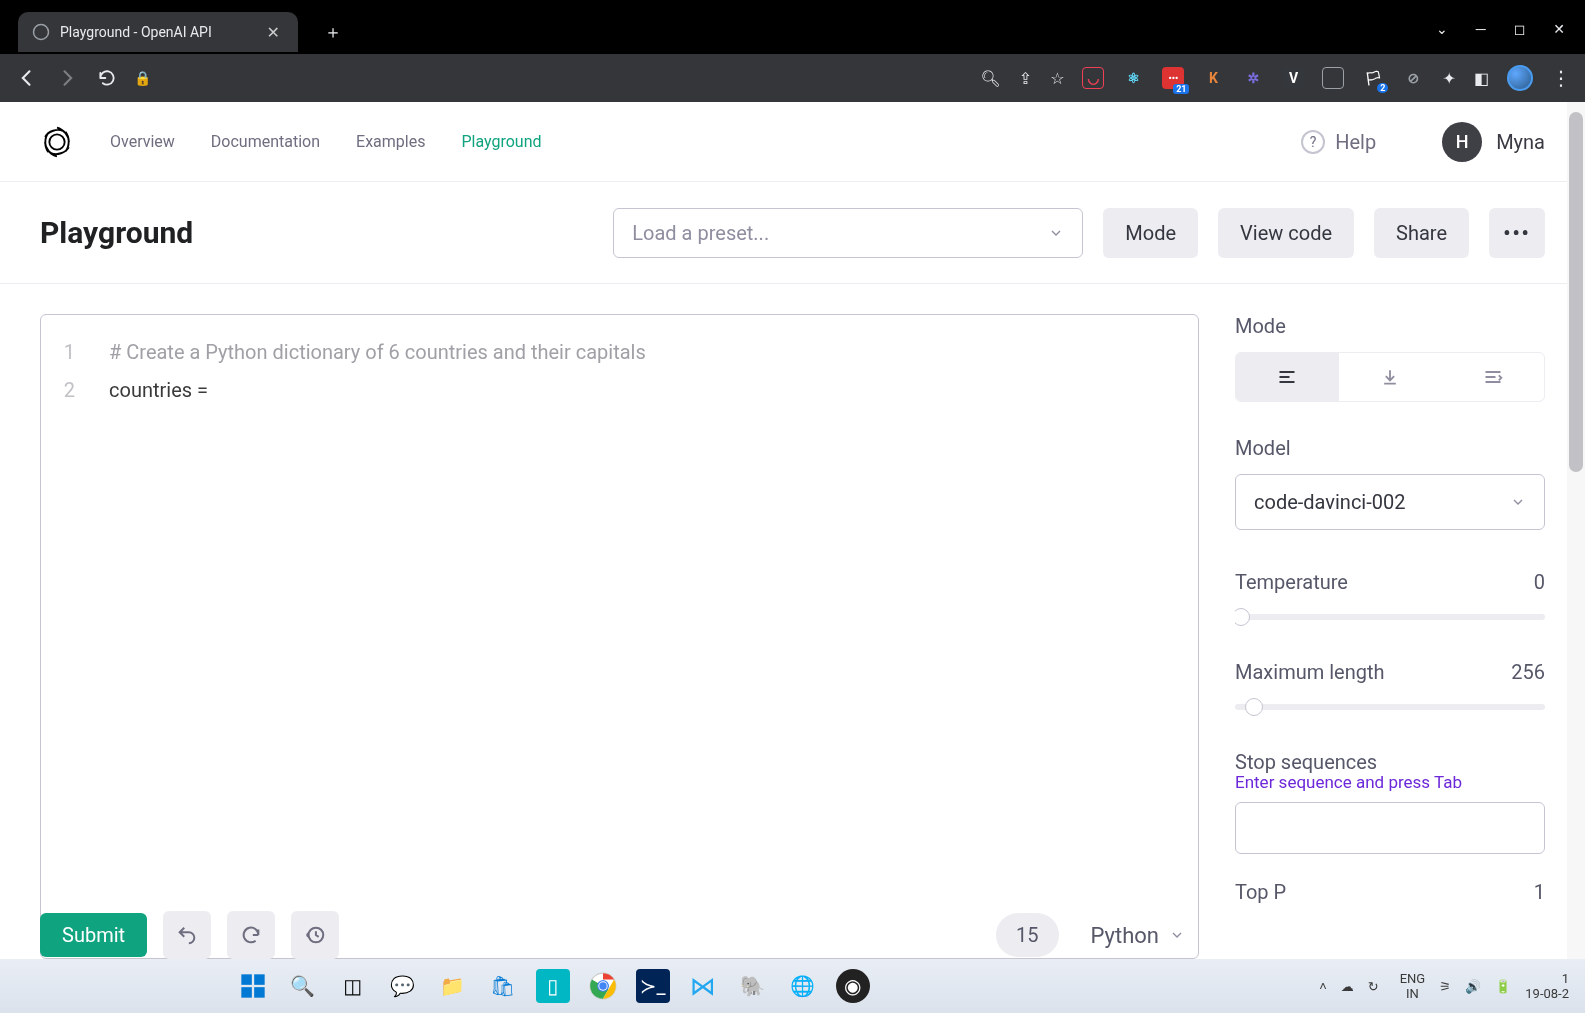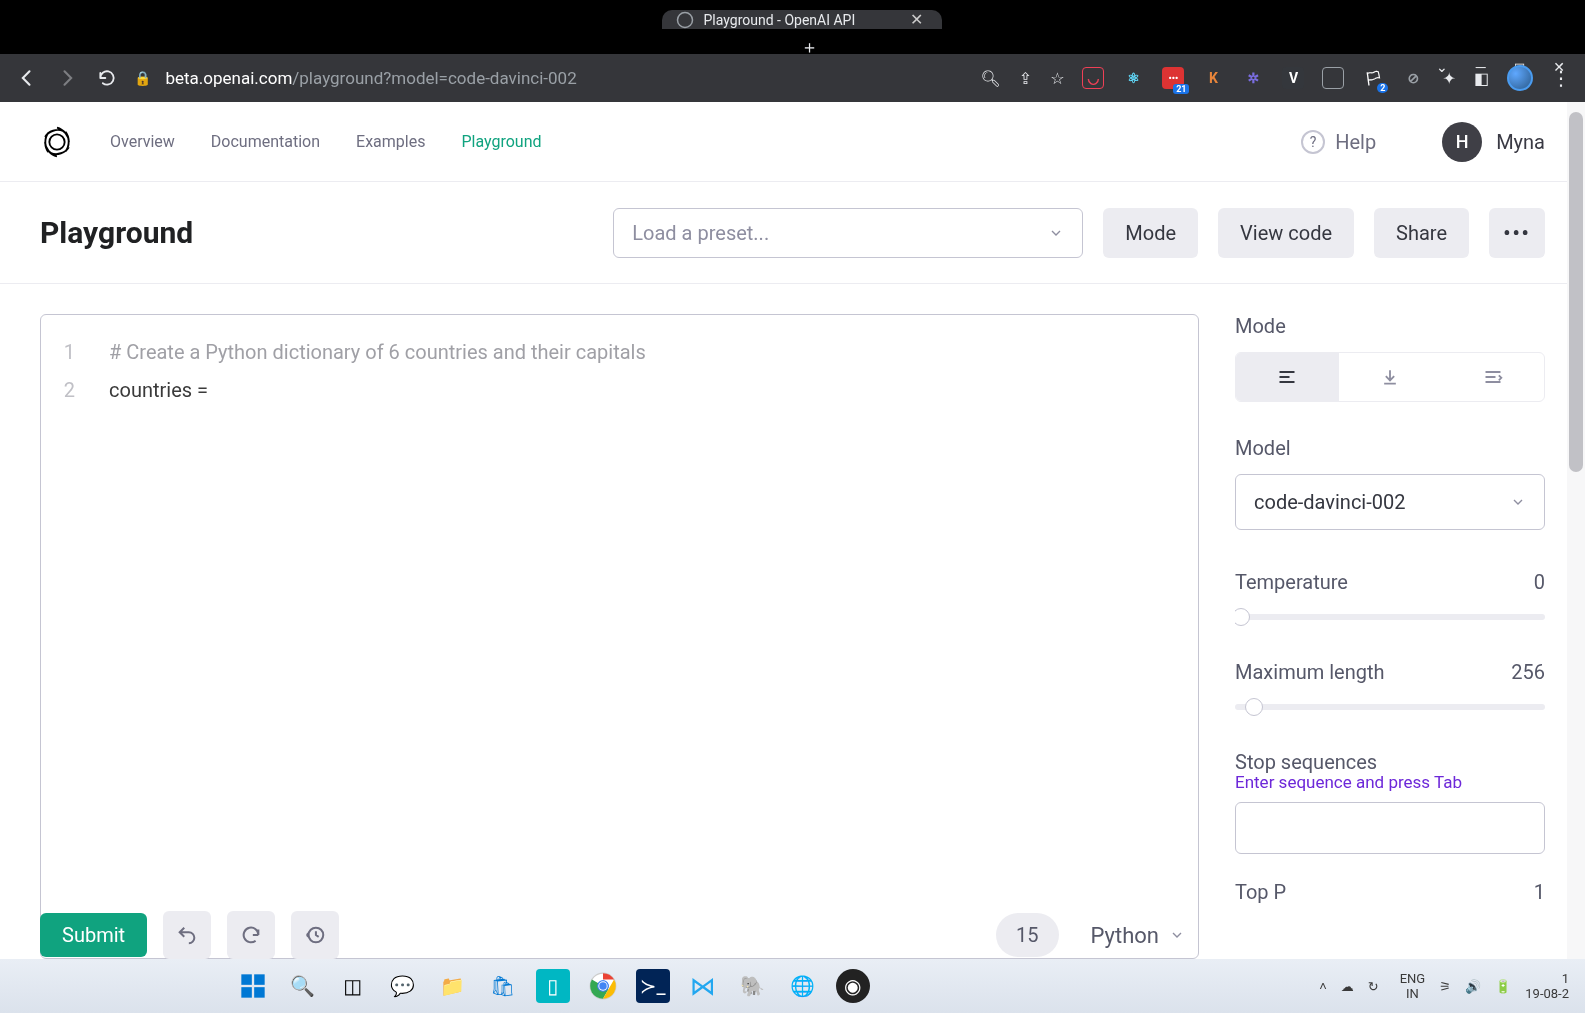--- a/index.html
+++ b/index.html
@@ -1,20 +1,20 @@
 <!DOCTYPE html>
 <html><head>
 <meta charset="utf-8">
 <style>
   * { margin: 0; padding: 0; box-sizing: border-box; font-family: -apple-system, BlinkMacSystemFont, "Segoe UI", Roboto, sans-serif; }
   body { width: 1585px; height: 1013px; background: #000; overflow: hidden; }
 
   
   .titlebar { height: 10px; background: #000; display: flex; }
-  .tabbar { height: 44px; background: #000; display: flex; align-items: center; padding-left: 18px; flex-direction: column; }
+  .tabbar { height: 44px; background: #000; display: flex; align-items: center; padding-left: 18px; }
   .tab { background: #35363a; color: #e8eaed; display: flex; align-items: center; height: 40px; padding: 0 14px; border-radius: 10px 10px 0 0; width: 280px; gap: 10px; font-size: 14px; }
   .tab svg.favicon { width: 18px; height: 18px; flex-shrink: 0; }
   .tab-title { flex: 1; white-space: nowrap; overflow: hidden; text-overflow: ellipsis; }
   .tab-close { font-size: 16px; color: #ccc; padding: 0 4px; }
   .newtab { color: #e8eaed; font-size: 18px; margin-left: 16px; padding: 6px 10px; }
   .winctrls { margin-left: auto; display: flex; align-items: center; gap: 28px; padding-right: 20px; color: #e8eaed; margin-top:-6px;}
   .winctrls span { font-size:14px; }
   .chev { font-size: 18px; }
 
   .addrbar { height: 48px; background: #35363a; display: flex; align-items: center; padding: 0 14px; gap: 14px; color: #e8eaed; }
@@ -120,21 +120,20 @@
         <path d="M9 4l8 8-8 8" stroke="#e8eaed" stroke-width="2.5" fill="none" stroke-linecap="round"></path>
       </svg>
     </div>
   <div class="navbtn">
       <svg width="20" height="20" viewBox="0 0 24 24">
         <path d="M4 12a8 8 0 1 1 3 6.2M4 12V6m0 6h6" stroke="#e8eaed" stroke-width="2.2" fill="none" stroke-linecap="round"></path>
       </svg>
     </div>
   <div class="url-region">
     <span class="lock">🔒</span>
-    <span class="url"><span class="host">beta.openai.com</span><span class="path">/playground?model=code-davinci-002</span></span>
   </div>
   <div class="addr-icons">
     <span style="color:#e8eaed;">🔍︎</span>
     <span style="color:#e8eaed;">⇪</span>
     <span style="color:#e8eaed;">☆</span>
     <span class="ext-icon" style="color:#ef4056;border:1.5px solid #ef4056;">◡</span>
     <span class="ext-icon" style="color:#61dafb;">⚛</span>
     <span class="ext-icon" style="background:#d33;font-size:9px;position:relative;">•••<span style="position:absolute;bottom:-5px;right:-5px;background:#1a73e8;color:#fff;font-size:9px;padding:0 3px;border-radius:3px;">21</span></span>
     <span class="ext-icon" style="color:#e8853a;">K</span>
     <span class="ext-icon" style="color:#7a6de0;">✲</span>

